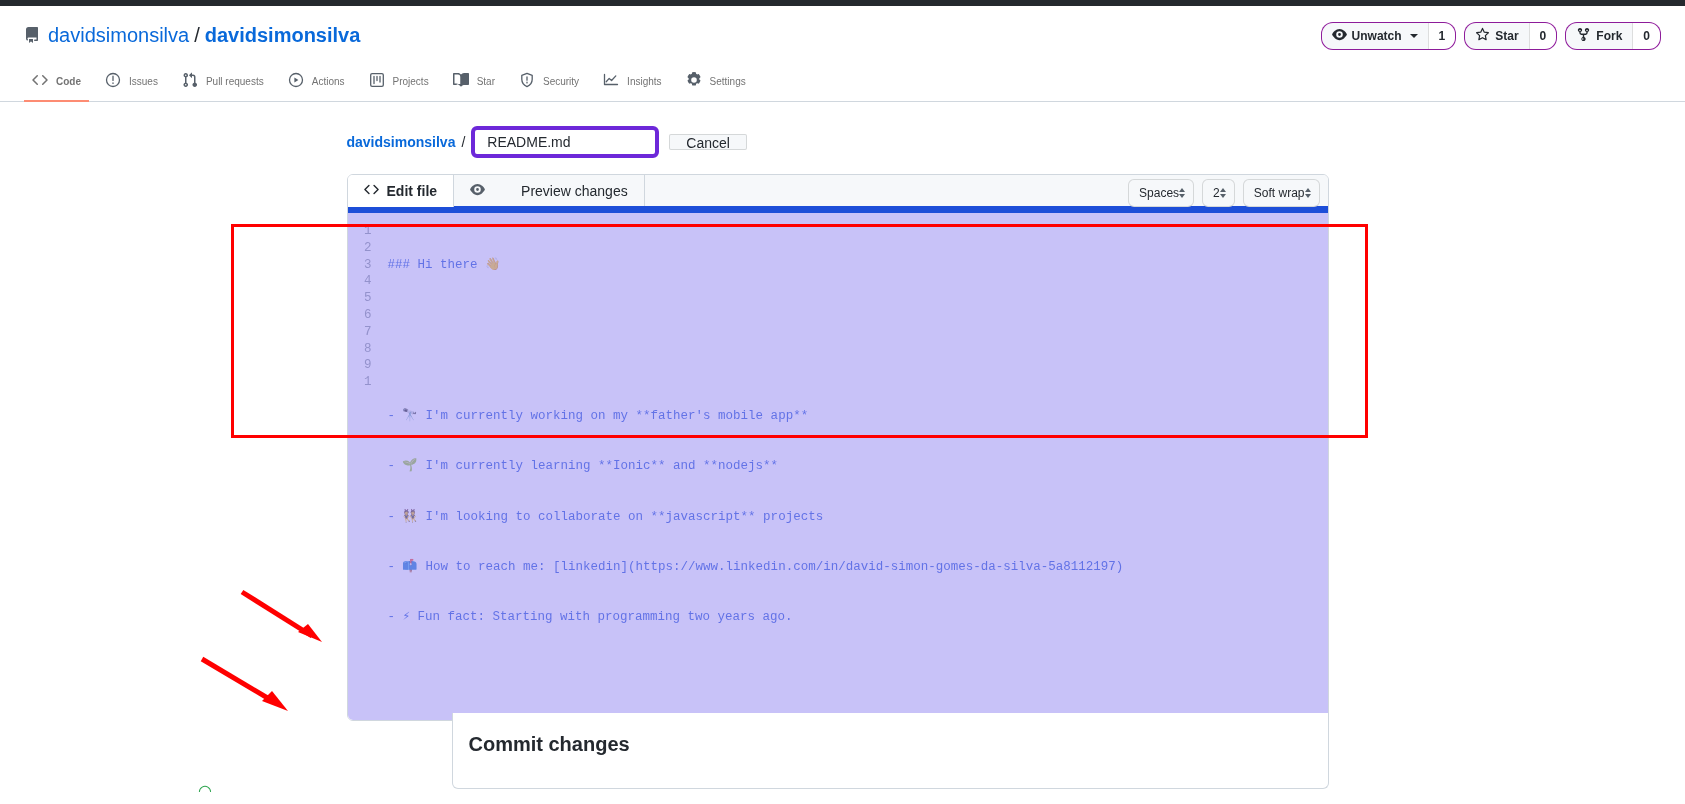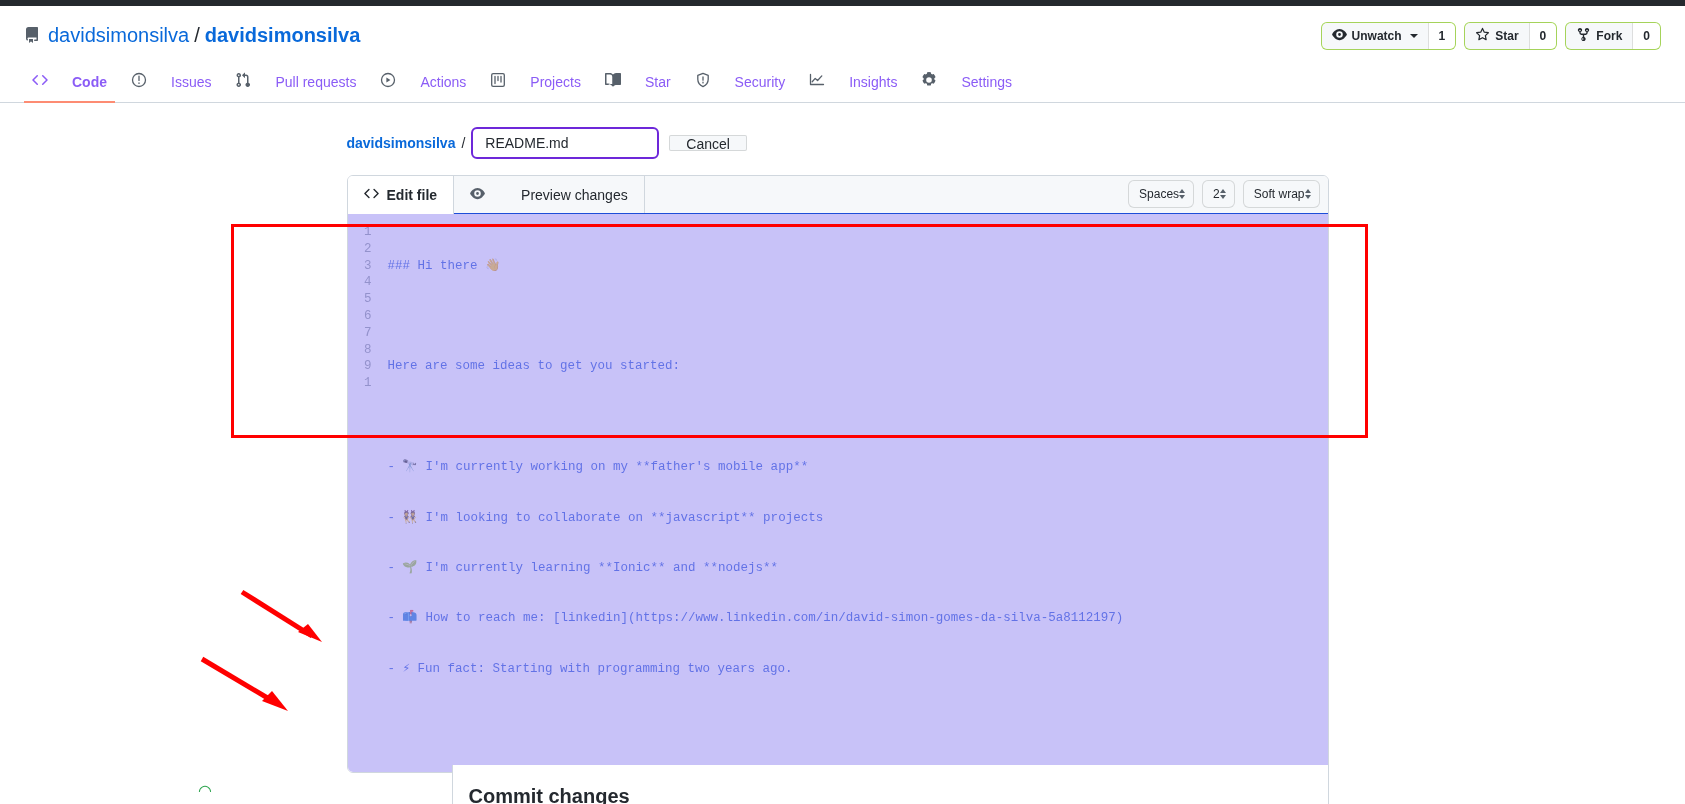--- a/index.html
+++ b/index.html
@@ -63,23 +63,23 @@
     position: absolute;
     right: 24px;
     top: 16px;
     display: flex;
     gap: 8px;
   }
   .btn-group {
     display: flex;
     align-items: stretch;
     border: 1px solid rgba(27,31,36,0.15);
-    border-radius: 6px;
+    border-radius: 12px;
     overflow: hidden;
-    background: #bef264;
+    background: #a21caf;
     height: 28px;
   }
   .btn-group .btn-main {
     display: flex;
     align-items: center;
     gap: 5px;
     padding: 0 10px;
     font-size: 12px;
     font-weight: 600;
     color: #24292f;
@@ -112,24 +112,24 @@
     align-items: flex-end;
     padding: 0 24px;
     border-bottom: 1px solid #d0d7de;
     margin-top: 12px;
     background: #ffffff;
     gap: 8px;
   }
   .nav-tab {
     display: flex;
     align-items: center;
-    gap: 24px;
+    gap: 8px;
     padding: 8px 8px 10px 8px;
-    font-size: 14px;
-    color: #8b5cf6;
+    font-size: 10px;
+    color: #737373;
     text-decoration: none;
     border-bottom: 2px solid transparent;
     cursor: pointer;
     white-space: nowrap;
     margin-bottom: -1px;
   }
   .nav-tab.active {
     font-weight: 600;
     border-bottom-color: #fd8c73;
   }
@@ -157,21 +157,21 @@
     font-size: 14px;
     text-decoration: none;
   }
   .bc-slash { margin: 0 6px; color: #24292f; }
   .filename-input {
     width: 188px;
     height: 32px;
     padding: 5px 12px;
     font-size: 14px;
     font-family: "Liberation Sans", sans-serif;
-    border: 2px solid #6d28d9;
+    border: 4px solid #6d28d9;
     border-radius: 6px;
     background: #ffffff;
     color: #24292f;
     outline: none;
   }
   .cancel-link-btn {
     margin-left: 10px;
     height: 16px;
     padding: 0 16px;
     font-size: 14px;
@@ -190,21 +190,21 @@
     border-radius: 6px;
     margin-left: 180px;
     margin-right: 190px;
     background: #ffffff;
     overflow: hidden;
   }
   .editor-toolbar {
     display: flex;
     align-items: center;
     background: #f6f8fa;
-    border-bottom: 1px solid #1d4ed8;
+    border-bottom: 7px solid #1d4ed8;
     height: 38px;
     position: relative;
   }
   .ed-tab {
     display: flex;
     align-items: center;
     gap: 8px;
     padding: 0 16px;
     height: 100%;
     font-size: 14px;
@@ -541,25 +541,24 @@
         <div>5</div>
         <div>6</div>
         <div>7</div>
         <div>8</div>
         <div>9</div>
         <div>1</div>
       </div>
       <div class="code-lines">
         <div>### Hi there 👋</div>
         <div></div>
-        <div>Here are some ideas to get you started:</div>
         <div></div>
         <div>- 🔭 I'm currently working on my **father's mobile app**</div>
+        <div>- 🌱 I'm currently learning **Ionic** and **nodejs**</div>
         <div>- 👯 I'm looking to collaborate on **javascript** projects</div>
-        <div>- 🌱 I'm currently learning **Ionic** and **nodejs**</div>
         <div>- 📫 How to reach me: [linkedin](https://www.linkedin.com/in/david-simon-gomes-da-silva-5a8112197)</div>
         <div>- ⚡ Fun fact: Starting with programming two years ago.</div>
         <div></div>
       </div>
       <div class="selection-overlay"></div>
     </div>
   </div>
 
   <div class="commit-panel">
     <div class="commit-title">Commit changes</div>

